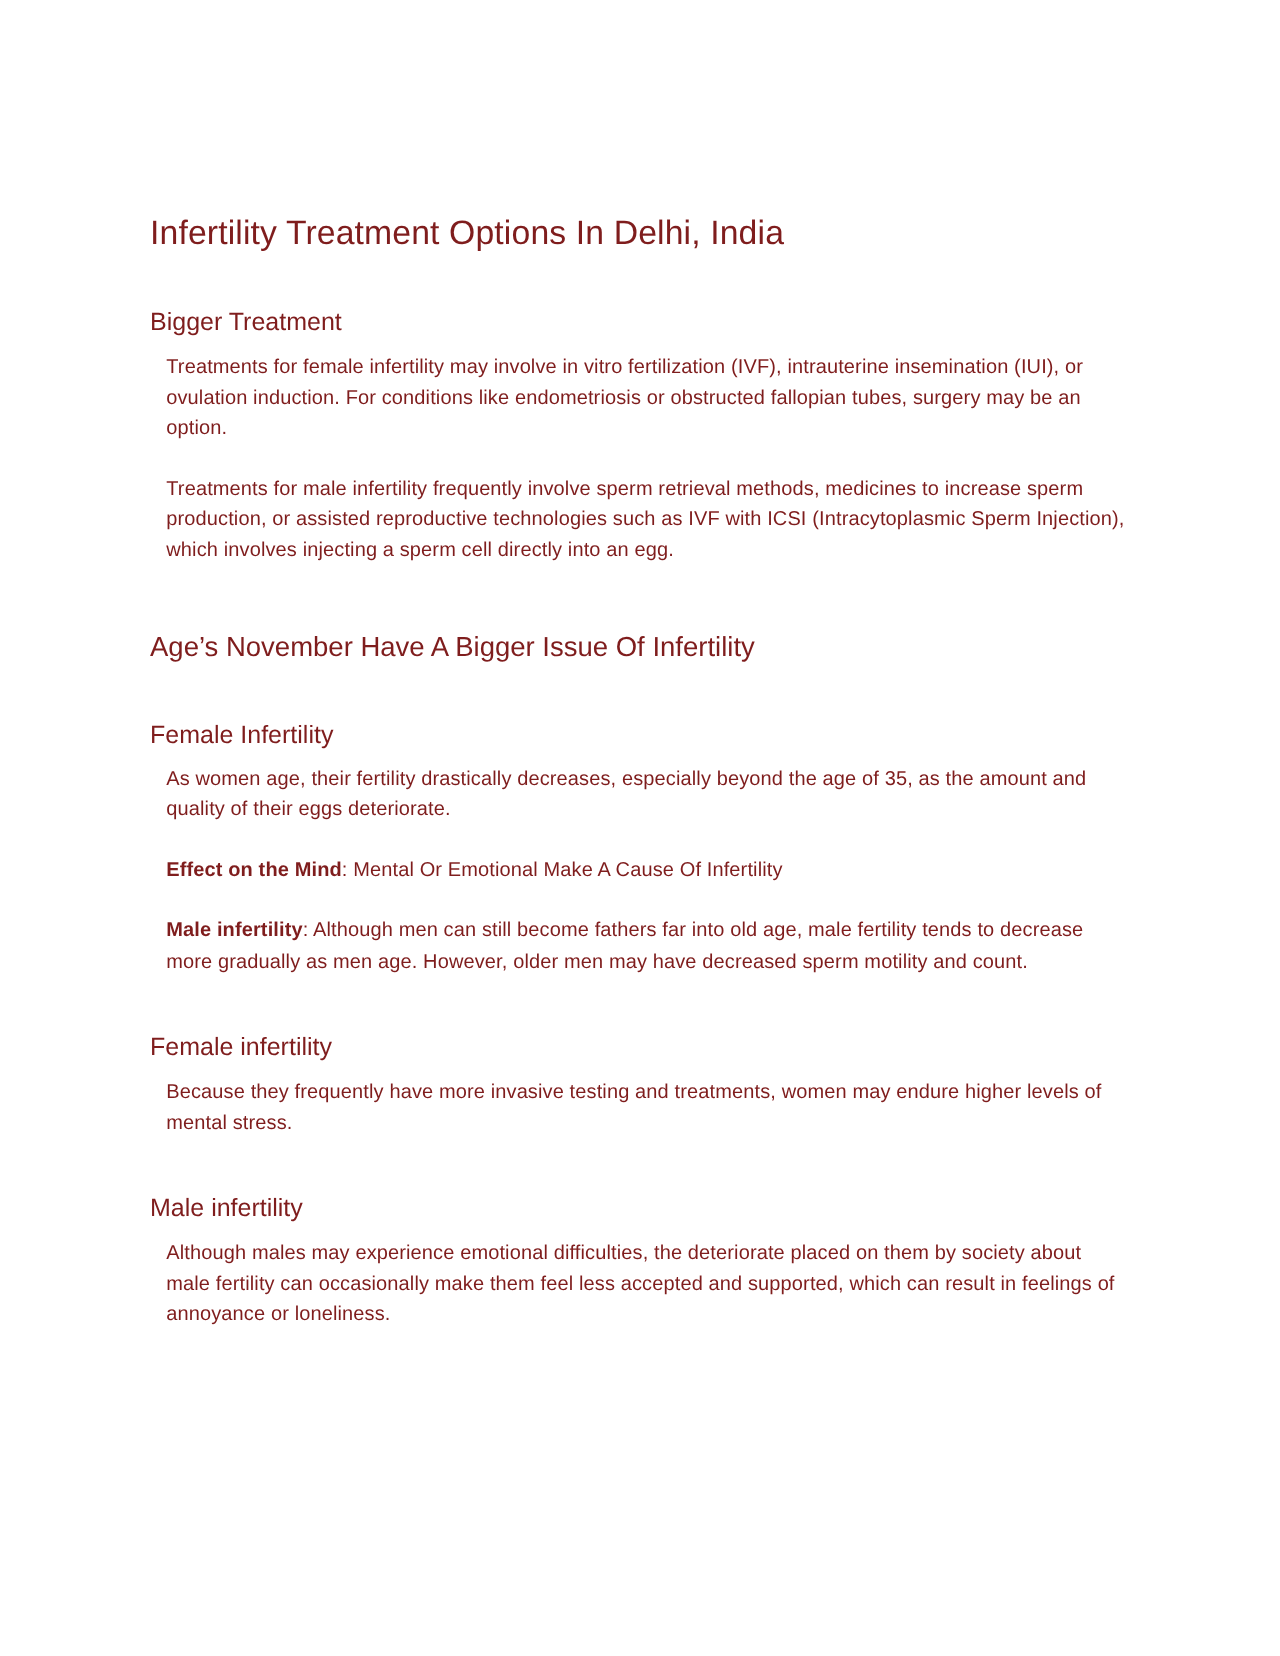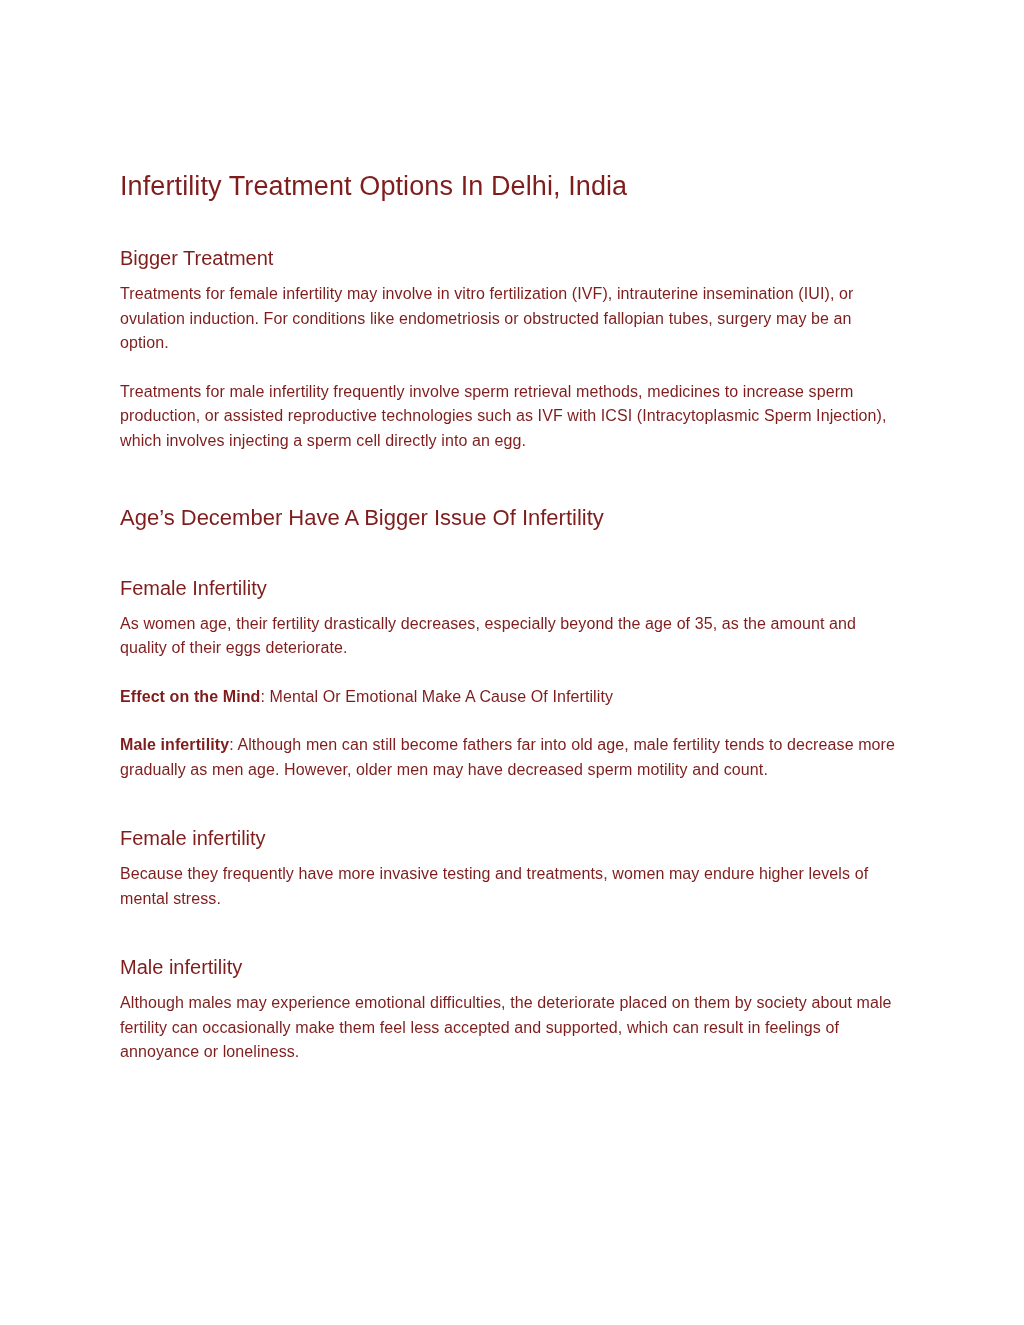--- a/index.html
+++ b/index.html
@@ -34,40 +34,40 @@
   .h-sub {
     font-size: 20px;
     font-weight: 400;
     line-height: 1.2;
     margin: 44px 0 12px 0;
   }
   .body-text {
     font-size: 16px;
     font-weight: 400;
     line-height: 24.5px;
-    margin: 0 0 24px 0;
+    margin: 0 0 24px 13px;
     letter-spacing: 0.1px;
   }
   .body-text b, .body-text strong {
     font-weight: 700;
   }
 </style>
 </head>
 <body>
 
 <div class="page">
 
   <h1 class="doc-title">Infertility Treatment Options In Delhi, India</h1>
 
   <h3 class="h-sub">Bigger Treatment</h3>
   <p class="body-text">Treatments for female infertility may involve in vitro fertilization (IVF), intrauterine insemination (IUI), or ovulation induction. For conditions like endometriosis or obstructed fallopian tubes, surgery may be an option.</p>
 
   <p class="body-text">Treatments for male infertility frequently involve sperm retrieval methods, medicines to increase sperm production, or assisted reproductive technologies such as IVF with ICSI (Intracytoplasmic Sperm Injection), which involves injecting a sperm cell directly into an egg.</p>
 
-  <h2 class="h-major">Age’s December Have A Bigger Issue Of Infertility</h2>
+  <h2 class="h-major">Age’s November Have A Bigger Issue Of Infertility</h2>
 
   <h3 class="h-sub">Female Infertility</h3>
   <p class="body-text">As women age, their fertility drastically decreases, especially beyond the age of 35, as the amount and quality of their eggs deteriorate.</p>
 
   <p class="body-text"><strong>Effect on the Mind</strong><span>: Mental Or Emotional Make A Cause Of Infertility</span></p>
 
   <p class="body-text"><strong>Male infertility</strong><span>: Although men can still become fathers far into old age, male fertility tends to decrease more gradually as men age. However, older men may have decreased sperm motility and count.</span></p>
 
   <h3 class="h-sub">Female infertility</h3>
   <p class="body-text">Because they frequently have more invasive testing and treatments, women may endure higher levels of mental stress.</p>

